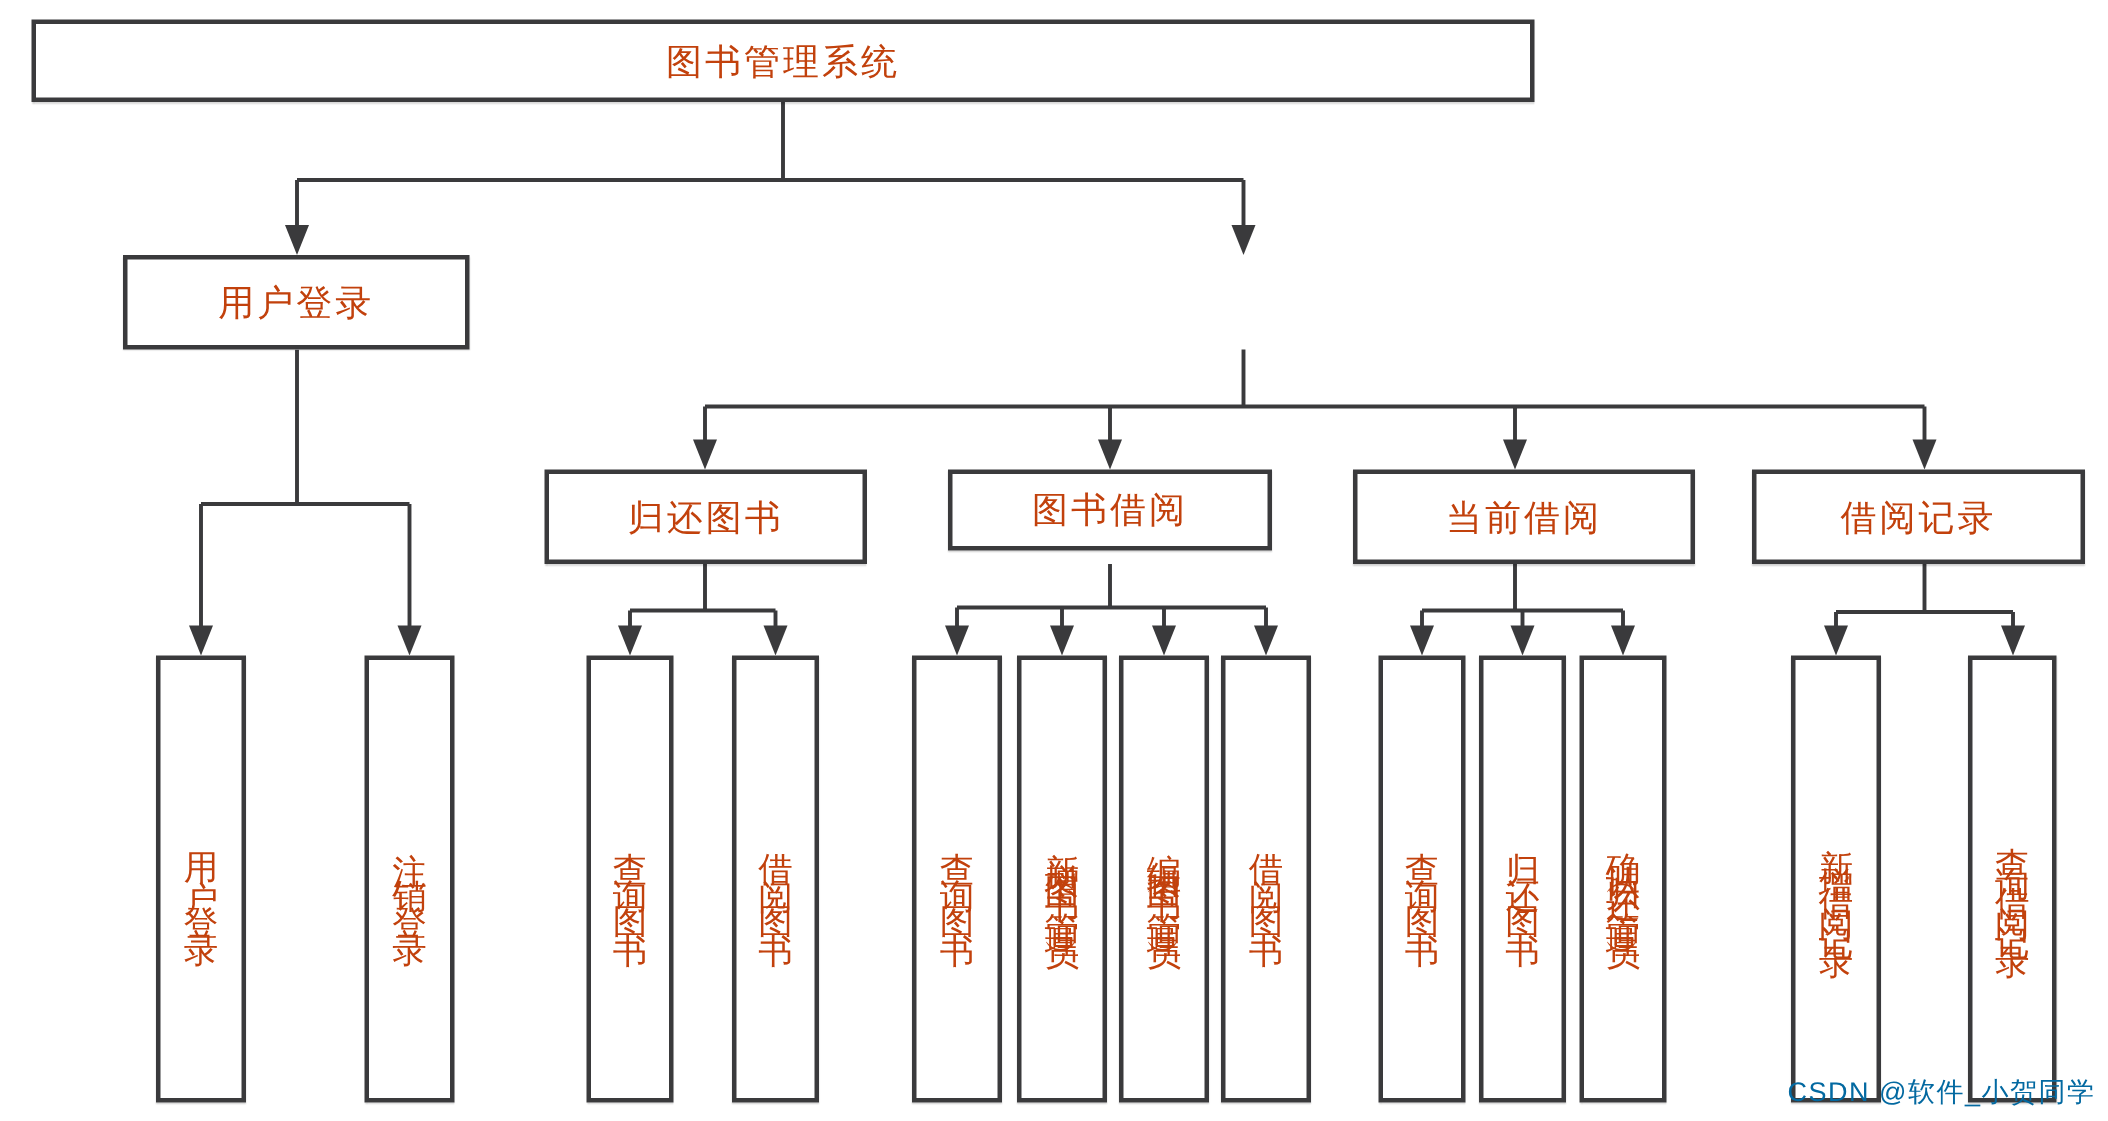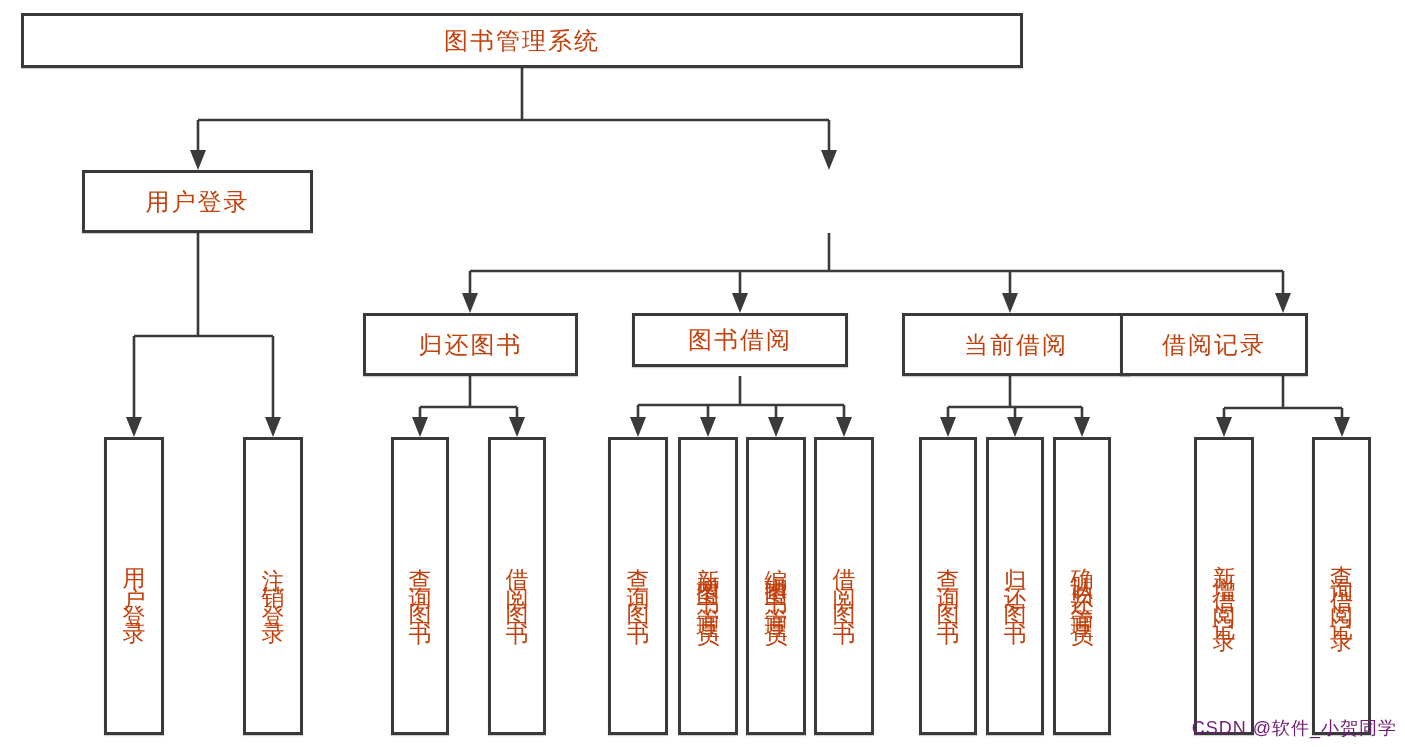--- a/index.html
+++ b/index.html
@@ -18,21 +18,21 @@
   .leaf{top:437px;height:298px;}
   .leaf span{
     writing-mode:vertical-rl;text-orientation:mixed;
     font-size:23px;line-height:1;white-space:nowrap;
   }
   .sp4 span{letter-spacing:18px;}
   .sp6 span{letter-spacing:13px;}
   .sp9 span{letter-spacing:8px;}
   .watermark{
     position:absolute;right:8px;bottom:7px;z-index:3;
-    color:#701a75;font-size:18px;letter-spacing:1px;white-space:nowrap;
+    color:#0369a1;font-size:18px;letter-spacing:1px;white-space:nowrap;
   }
 </style>
 </head>
 <body>
 
 <div class="stage">
 
   <svg class="wires" viewBox="0 0 1405 747" xmlns="http://www.w3.org/2000/svg">
     <g stroke="#3a3a3c" stroke-width="2.6" fill="none">
 
@@ -83,21 +83,21 @@
 
   <div class="node hnode" style="left:363px;top:313px;width:215px;height:63px">
     <span>归还图书</span>
   </div>
   <div class="node hnode" style="left:632px;top:313px;width:216px;height:54px">
     <span>图书借阅</span>
   </div>
   <div class="node hnode" style="left:902px;top:313px;width:228px;height:63px">
     <span>当前借阅</span>
   </div>
-  <div class="node hnode" style="left:1120px;top:313px;width:188px;height:63px">
+  <div class="node hnode" style="left:1168px;top:313px;width:222px;height:63px">
     <span>借阅记录</span>
   </div>
 
   <div class="node leaf sp4" style="left:104px;width:60px">
     <span>用户登录</span>
   </div>
   <div class="node leaf sp4" style="left:243px;width:60px">
     <span>注销登录</span>
   </div>
 

